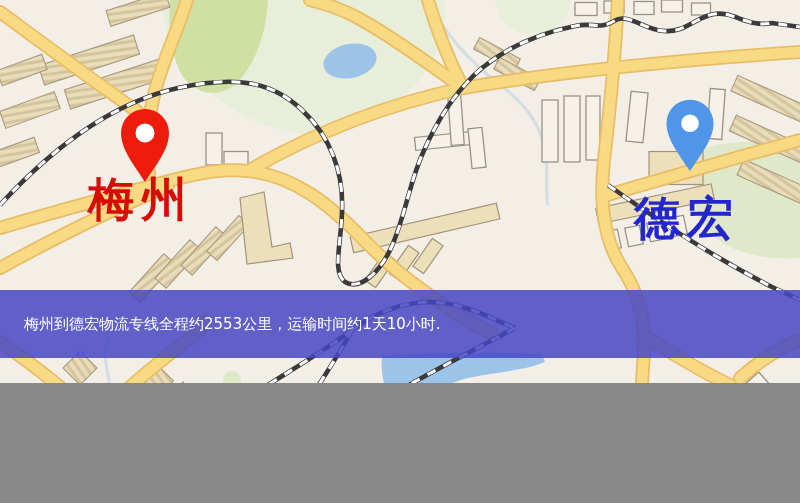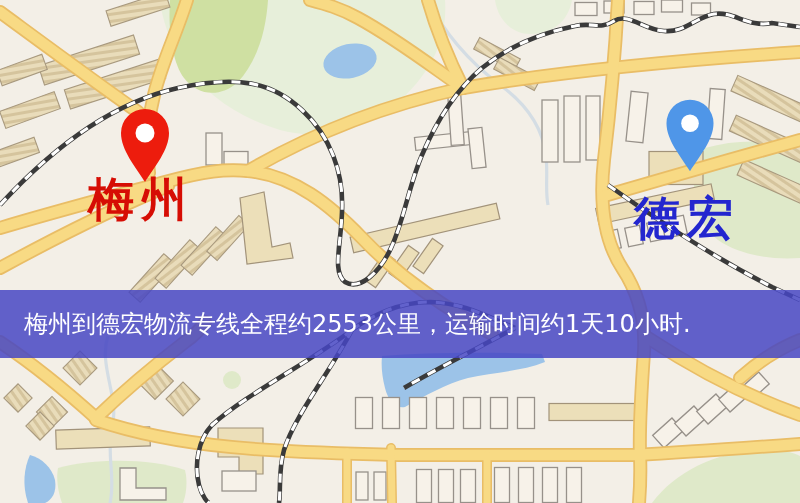--- a/index.html
+++ b/index.html
@@ -1,16 +1,16 @@
 <!DOCTYPE html>
 <html style="--map_bg: #f3efe7; --pin_red: #ed1c0d; --label_red: #d60d04; --pin_blue: #4f96e8; --label_blue: #2326cf; --banner_bg: #4747c3; --banner_text: #ffffff; --road_yellow: #f8da84; --road_casing: #e9bd66; --water_blue: #9cc3e8; --park_green: #dfe9c9; --rail_dark: #3a3a3a;"><head>
 <meta charset="utf-8">
 <style>
   html,body{margin:0;padding:0;background:#888;}
-  .stage{position:relative;width:800px;height:503px;overflow:hidden;
+  .stage{position:relative;width:800px;height:383px;overflow:hidden;
          font-family:"DejaVu Sans",sans-serif;background:var(--map_bg,#f3efe7);}
   .stage svg{position:absolute;left:0;top:0;}
   
   .rcase{stroke:var(--road_casing,#e9bd66);stroke-width:14;fill:none;stroke-linecap:round;stroke-linejoin:round}
   .rcase2{stroke:var(--road_casing,#e9bd66);stroke-width:10;fill:none;stroke-linecap:round}
   .rfill{stroke:var(--road_yellow,#f8da84);stroke-width:10.5;fill:none;stroke-linecap:round;stroke-linejoin:round}
   .rfill2{stroke:var(--road_yellow,#f8da84);stroke-width:7;fill:none;stroke-linecap:round}
   
   .railbase{stroke:var(--rail_dark,#3a3a3a);stroke-width:4.6;fill:none;stroke-linecap:butt}
   .raildash{stroke:#ffffff;stroke-width:3.1;fill:none;stroke-dasharray:9 9}
@@ -24,21 +24,21 @@
   .water{fill:var(--water_blue,#9cc3e8)}
   .stream{stroke:#d4dde4;stroke-width:3.2;fill:none}
   .pinred{fill:var(--pin_red,#ed1c0d)}
   .pinblue{fill:var(--pin_blue,#4f96e8)}
   .pinhole{fill:#ffffff}
   .map-label{position:absolute;font-weight:bold;font-size:46px;line-height:1;letter-spacing:7px;white-space:nowrap}
   .label-origin{left:88px;top:176px;color:var(--label_red,#d60d04)}
   .label-dest{left:634px;top:195px;color:var(--label_blue,#2326cf)}
   .banner{position:absolute;left:0;top:290px;width:800px;height:68px;display:flex;align-items:center}
   .banner-fill{position:absolute;inset:0;background:var(--banner_bg,#4747c3);opacity:.85}
-  .banner-text{position:relative;color:var(--banner_text,#fff);font-size:24px;padding-left:24px;white-space:nowrap}
+  .banner-text{position:relative;color:var(--banner_text,#fff);font-size:15px;padding-left:24px;white-space:nowrap}
 </style>
 </head>
 <body>
 
 <div class="stage">
   <svg width="800" height="503" viewBox="0 0 800 503">
     <defs>
       <pattern id="hat" width="7" height="7" patternUnits="userSpaceOnUse" patternTransform="rotate(100)">
         <rect width="7" height="7" fill="#e9dcba"></rect>
           <rect width="3" height="7" fill="#d5c49d"></rect>

